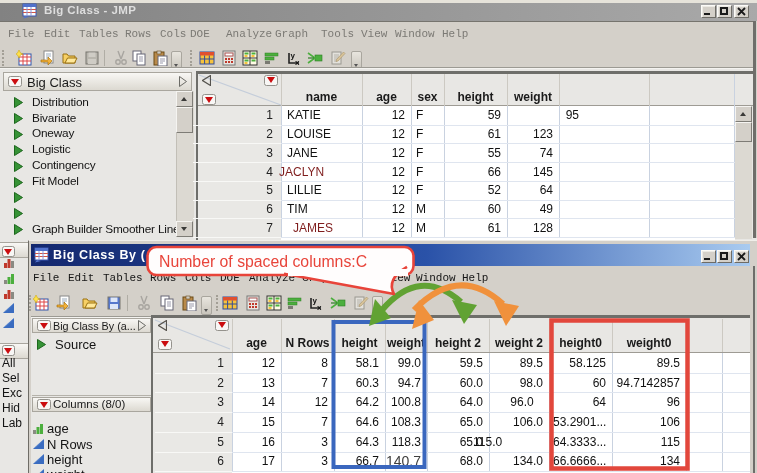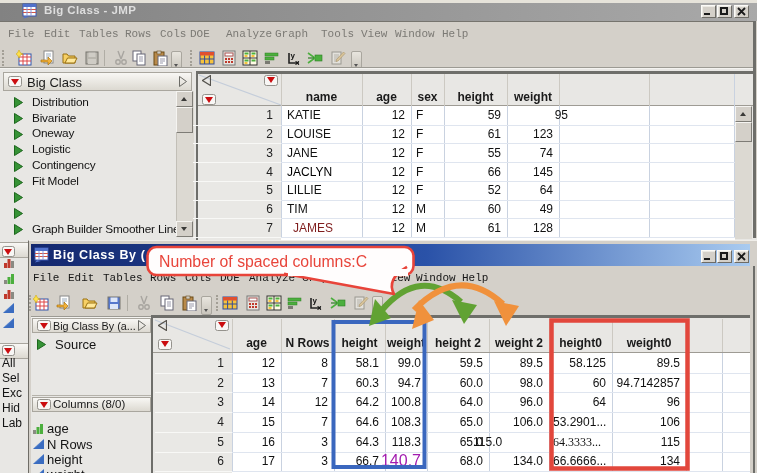--- a/index.html
+++ b/index.html
@@ -257,35 +257,35 @@
     </svg>
 <div style="position:absolute;left:264px;top:74.5px;width:14px;height:11px;background:#f8f7f5;border:1px solid #94928c;border-radius:2.5px;box-sizing:border-box;"></div>
 <div style="position:absolute;left:266.5px;top:77.0px;width:0;height:0;border-left:4.5px solid transparent;border-right:4.5px solid transparent;border-top:6px solid #cb0d10;"></div>
 <div style="position:absolute;left:202px;top:94px;width:14px;height:11px;background:#f8f7f5;border:1px solid #94928c;border-radius:2.5px;box-sizing:border-box;"></div>
 <div style="position:absolute;left:204.5px;top:96.5px;width:0;height:0;border-left:4.5px solid transparent;border-right:4.5px solid transparent;border-top:6px solid #cb0d10;"></div>
 <div style="position:absolute;left:233px;top:107.4px;width:40px;height:16px;line-height:16px;font-family:'Liberation Sans', sans-serif;font-size:12px;color:#222;font-weight:normal;text-align:right;white-space:nowrap;">1</div>
 <div style="position:absolute;left:287px;top:107.4px;height:16px;line-height:16px;font-family:'Liberation Sans', sans-serif;font-size:12px;color:#111;font-weight:normal;white-space:nowrap;">KATIE</div>
 <div style="position:absolute;left:365px;top:107.4px;width:40px;height:16px;line-height:16px;font-family:'Liberation Sans', sans-serif;font-size:12px;color:#111;font-weight:normal;text-align:right;white-space:nowrap;">12</div>
 <div style="position:absolute;left:416px;top:107.4px;height:16px;line-height:16px;font-family:'Liberation Sans', sans-serif;font-size:12px;color:#111;font-weight:normal;white-space:nowrap;">F</div>
 <div style="position:absolute;left:451px;top:107.4px;width:50px;height:16px;line-height:16px;font-family:'Liberation Sans', sans-serif;font-size:12px;color:#111;font-weight:normal;text-align:right;white-space:nowrap;">59</div>
-<div style="position:absolute;left:518px;top:107.4px;width:50px;height:16px;line-height:16px;font-family:'Liberation Sans', sans-serif;font-size:12px;color:#111;font-weight:normal;text-align:right;white-space:nowrap;">95</div>
+<div style="position:absolute;left:529px;top:107.4px;width:50px;height:16px;line-height:16px;font-family:'Liberation Sans', sans-serif;font-size:12px;color:#111;font-weight:normal;text-align:right;white-space:nowrap;">95</div>
 <div style="position:absolute;left:233px;top:126.1px;width:40px;height:16px;line-height:16px;font-family:'Liberation Sans', sans-serif;font-size:12px;color:#222;font-weight:normal;text-align:right;white-space:nowrap;">2</div>
 <div style="position:absolute;left:287px;top:126.1px;height:16px;line-height:16px;font-family:'Liberation Sans', sans-serif;font-size:12px;color:#111;font-weight:normal;white-space:nowrap;">LOUISE</div>
 <div style="position:absolute;left:365px;top:126.1px;width:40px;height:16px;line-height:16px;font-family:'Liberation Sans', sans-serif;font-size:12px;color:#111;font-weight:normal;text-align:right;white-space:nowrap;">12</div>
 <div style="position:absolute;left:416px;top:126.1px;height:16px;line-height:16px;font-family:'Liberation Sans', sans-serif;font-size:12px;color:#111;font-weight:normal;white-space:nowrap;">F</div>
 <div style="position:absolute;left:451px;top:126.1px;width:50px;height:16px;line-height:16px;font-family:'Liberation Sans', sans-serif;font-size:12px;color:#111;font-weight:normal;text-align:right;white-space:nowrap;">61</div>
 <div style="position:absolute;left:503px;top:126.1px;width:50px;height:16px;line-height:16px;font-family:'Liberation Sans', sans-serif;font-size:12px;color:#111;font-weight:normal;text-align:right;white-space:nowrap;">123</div>
 <div style="position:absolute;left:233px;top:144.8px;width:40px;height:16px;line-height:16px;font-family:'Liberation Sans', sans-serif;font-size:12px;color:#222;font-weight:normal;text-align:right;white-space:nowrap;">3</div>
 <div style="position:absolute;left:287px;top:144.8px;height:16px;line-height:16px;font-family:'Liberation Sans', sans-serif;font-size:12px;color:#111;font-weight:normal;white-space:nowrap;">JANE</div>
 <div style="position:absolute;left:365px;top:144.8px;width:40px;height:16px;line-height:16px;font-family:'Liberation Sans', sans-serif;font-size:12px;color:#111;font-weight:normal;text-align:right;white-space:nowrap;">12</div>
 <div style="position:absolute;left:416px;top:144.8px;height:16px;line-height:16px;font-family:'Liberation Sans', sans-serif;font-size:12px;color:#111;font-weight:normal;white-space:nowrap;">F</div>
 <div style="position:absolute;left:451px;top:144.8px;width:50px;height:16px;line-height:16px;font-family:'Liberation Sans', sans-serif;font-size:12px;color:#111;font-weight:normal;text-align:right;white-space:nowrap;">55</div>
 <div style="position:absolute;left:503px;top:144.8px;width:50px;height:16px;line-height:16px;font-family:'Liberation Sans', sans-serif;font-size:12px;color:#111;font-weight:normal;text-align:right;white-space:nowrap;">74</div>
 <div style="position:absolute;left:233px;top:163.5px;width:40px;height:16px;line-height:16px;font-family:'Liberation Sans', sans-serif;font-size:12px;color:#222;font-weight:normal;text-align:right;white-space:nowrap;">4</div>
-<div style="position:absolute;left:287px;top:163.5px;height:20px;line-height:16px;font-family:'Liberation Sans', sans-serif;font-size:12px;color:#000000;font-weight:normal;white-space:nowrap;">JACLYN</div>
+<div style="position:absolute;left:279px;top:163.5px;height:20px;line-height:16px;font-family:'Liberation Sans', sans-serif;font-size:12px;color:#7f1d1d;font-weight:normal;white-space:nowrap;">JACLYN</div>
 <div style="position:absolute;left:365px;top:163.5px;width:40px;height:16px;line-height:16px;font-family:'Liberation Sans', sans-serif;font-size:12px;color:#111;font-weight:normal;text-align:right;white-space:nowrap;">12</div>
 <div style="position:absolute;left:416px;top:163.5px;height:16px;line-height:16px;font-family:'Liberation Sans', sans-serif;font-size:12px;color:#111;font-weight:normal;white-space:nowrap;">F</div>
 <div style="position:absolute;left:451px;top:163.5px;width:50px;height:16px;line-height:16px;font-family:'Liberation Sans', sans-serif;font-size:12px;color:#111;font-weight:normal;text-align:right;white-space:nowrap;">66</div>
 <div style="position:absolute;left:503px;top:163.5px;width:50px;height:16px;line-height:16px;font-family:'Liberation Sans', sans-serif;font-size:12px;color:#111;font-weight:normal;text-align:right;white-space:nowrap;">145</div>
 <div style="position:absolute;left:233px;top:182.2px;width:40px;height:16px;line-height:16px;font-family:'Liberation Sans', sans-serif;font-size:12px;color:#222;font-weight:normal;text-align:right;white-space:nowrap;">5</div>
 <div style="position:absolute;left:287px;top:182.2px;height:16px;line-height:16px;font-family:'Liberation Sans', sans-serif;font-size:12px;color:#111;font-weight:normal;white-space:nowrap;">LILLIE</div>
 <div style="position:absolute;left:365px;top:182.2px;width:40px;height:16px;line-height:16px;font-family:'Liberation Sans', sans-serif;font-size:12px;color:#111;font-weight:normal;text-align:right;white-space:nowrap;">12</div>
 <div style="position:absolute;left:416px;top:182.2px;height:16px;line-height:16px;font-family:'Liberation Sans', sans-serif;font-size:12px;color:#111;font-weight:normal;white-space:nowrap;">F</div>
 <div style="position:absolute;left:451px;top:182.2px;width:50px;height:16px;line-height:16px;font-family:'Liberation Sans', sans-serif;font-size:12px;color:#111;font-weight:normal;text-align:right;white-space:nowrap;">52</div>
 <div style="position:absolute;left:503px;top:182.2px;width:50px;height:16px;line-height:16px;font-family:'Liberation Sans', sans-serif;font-size:12px;color:#111;font-weight:normal;text-align:right;white-space:nowrap;">64</div>
@@ -539,46 +539,46 @@
 <div style="position:absolute;left:413px;top:374.6px;width:70px;height:16px;line-height:16px;font-family:'Liberation Sans', sans-serif;font-size:12px;color:#111;font-weight:normal;text-align:right;white-space:nowrap;">60.0</div>
 <div style="position:absolute;left:473px;top:374.6px;width:70px;height:16px;line-height:16px;font-family:'Liberation Sans', sans-serif;font-size:12px;color:#111;font-weight:normal;text-align:right;white-space:nowrap;">98.0</div>
 <div style="position:absolute;left:536px;top:374.6px;width:70px;height:16px;line-height:16px;font-family:'Liberation Sans', sans-serif;font-size:12px;color:#111;font-weight:normal;text-align:right;white-space:nowrap;">60</div>
 <div style="position:absolute;left:610px;top:374.6px;width:70px;height:16px;line-height:16px;font-family:'Liberation Sans', sans-serif;font-size:12px;color:#111;font-weight:normal;text-align:right;white-space:nowrap;">94.7142857</div>
 <div style="position:absolute;left:184px;top:394.2px;width:40px;height:16px;line-height:16px;font-family:'Liberation Sans', sans-serif;font-size:12px;color:#222;font-weight:normal;text-align:right;white-space:nowrap;">3</div>
 <div style="position:absolute;left:205px;top:394.2px;width:70px;height:16px;line-height:16px;font-family:'Liberation Sans', sans-serif;font-size:12px;color:#111;font-weight:normal;text-align:right;white-space:nowrap;">14</div>
 <div style="position:absolute;left:258px;top:394.2px;width:70px;height:16px;line-height:16px;font-family:'Liberation Sans', sans-serif;font-size:12px;color:#111;font-weight:normal;text-align:right;white-space:nowrap;">12</div>
 <div style="position:absolute;left:309px;top:394.2px;width:70px;height:16px;line-height:16px;font-family:'Liberation Sans', sans-serif;font-size:12px;color:#111;font-weight:normal;text-align:right;white-space:nowrap;">64.2</div>
 <div style="position:absolute;left:351px;top:394.2px;width:70px;height:16px;line-height:16px;font-family:'Liberation Sans', sans-serif;font-size:12px;color:#111;font-weight:normal;text-align:right;white-space:nowrap;">100.8</div>
 <div style="position:absolute;left:413px;top:394.2px;width:70px;height:16px;line-height:16px;font-family:'Liberation Sans', sans-serif;font-size:12px;color:#111;font-weight:normal;text-align:right;white-space:nowrap;">64.0</div>
-<div style="position:absolute;left:473px;top:394.2px;width:70px;height:16px;line-height:16px;font-family:'Liberation Sans', sans-serif;font-size:12px;color:#111;font-weight:normal;text-align:right;white-space:nowrap;">96.0</div>
+<div style="position:absolute;left:473px;top:394.2px;width:70px;height:16px;line-height:16px;font-family:'Liberation Sans', sans-serif;font-size:12px;color:#111;font-weight:normal;text-align:center;white-space:nowrap;padding-left:14px;">96.0</div>
 <div style="position:absolute;left:536px;top:394.2px;width:70px;height:16px;line-height:16px;font-family:'Liberation Sans', sans-serif;font-size:12px;color:#111;font-weight:normal;text-align:right;white-space:nowrap;">64</div>
 <div style="position:absolute;left:610px;top:394.2px;width:70px;height:16px;line-height:16px;font-family:'Liberation Sans', sans-serif;font-size:12px;color:#111;font-weight:normal;text-align:right;white-space:nowrap;">96</div>
 <div style="position:absolute;left:184px;top:414.0px;width:40px;height:16px;line-height:16px;font-family:'Liberation Sans', sans-serif;font-size:12px;color:#222;font-weight:normal;text-align:right;white-space:nowrap;">4</div>
 <div style="position:absolute;left:205px;top:414.0px;width:70px;height:16px;line-height:16px;font-family:'Liberation Sans', sans-serif;font-size:12px;color:#111;font-weight:normal;text-align:right;white-space:nowrap;">15</div>
 <div style="position:absolute;left:258px;top:414.0px;width:70px;height:16px;line-height:16px;font-family:'Liberation Sans', sans-serif;font-size:12px;color:#111;font-weight:normal;text-align:right;white-space:nowrap;">7</div>
 <div style="position:absolute;left:309px;top:414.0px;width:70px;height:16px;line-height:16px;font-family:'Liberation Sans', sans-serif;font-size:12px;color:#111;font-weight:normal;text-align:right;white-space:nowrap;">64.6</div>
 <div style="position:absolute;left:351px;top:414.0px;width:70px;height:16px;line-height:16px;font-family:'Liberation Sans', sans-serif;font-size:12px;color:#111;font-weight:normal;text-align:right;white-space:nowrap;">108.3</div>
 <div style="position:absolute;left:413px;top:414.0px;width:70px;height:16px;line-height:16px;font-family:'Liberation Sans', sans-serif;font-size:12px;color:#111;font-weight:normal;text-align:right;white-space:nowrap;">65.0</div>
 <div style="position:absolute;left:473px;top:414.0px;width:70px;height:16px;line-height:16px;font-family:'Liberation Sans', sans-serif;font-size:12px;color:#111;font-weight:normal;text-align:right;white-space:nowrap;">106.0</div>
 <div style="position:absolute;left:553px;top:414.0px;height:16px;line-height:16px;font-family:'Liberation Sans', sans-serif;font-size:12px;color:#111;font-weight:normal;white-space:nowrap;">53.2901...</div>
 <div style="position:absolute;left:610px;top:414.0px;width:70px;height:16px;line-height:16px;font-family:'Liberation Sans', sans-serif;font-size:12px;color:#111;font-weight:normal;text-align:right;white-space:nowrap;">106</div>
 <div style="position:absolute;left:184px;top:433.7px;width:40px;height:16px;line-height:16px;font-family:'Liberation Sans', sans-serif;font-size:12px;color:#222;font-weight:normal;text-align:right;white-space:nowrap;">5</div>
 <div style="position:absolute;left:205px;top:433.7px;width:70px;height:16px;line-height:16px;font-family:'Liberation Sans', sans-serif;font-size:12px;color:#111;font-weight:normal;text-align:right;white-space:nowrap;">16</div>
 <div style="position:absolute;left:258px;top:433.7px;width:70px;height:16px;line-height:16px;font-family:'Liberation Sans', sans-serif;font-size:12px;color:#111;font-weight:normal;text-align:right;white-space:nowrap;">3</div>
 <div style="position:absolute;left:309px;top:433.7px;width:70px;height:16px;line-height:16px;font-family:'Liberation Sans', sans-serif;font-size:12px;color:#111;font-weight:normal;text-align:right;white-space:nowrap;">64.3</div>
 <div style="position:absolute;left:351px;top:433.7px;width:70px;height:16px;line-height:16px;font-family:'Liberation Sans', sans-serif;font-size:12px;color:#111;font-weight:normal;text-align:right;white-space:nowrap;">118.3</div>
 <div style="position:absolute;left:413px;top:433.7px;width:70px;height:16px;line-height:16px;font-family:'Liberation Sans', sans-serif;font-size:12px;color:#111;font-weight:normal;text-align:right;white-space:nowrap;">65.0</div>
 <div style="position:absolute;left:473px;top:433.7px;width:70px;height:16px;line-height:16px;font-family:'Liberation Sans', sans-serif;font-size:12px;color:#111;font-weight:normal;text-align:left;white-space:nowrap;">115.0</div>
-<div style="position:absolute;left:553px;top:433.7px;height:16px;line-height:16px;font-family:Liberation Serif, serif;font-size:12px;color:#111;font-weight:normal;white-space:nowrap;">64.3333...</div>
+<div style="position:absolute;left:553px;top:433.7px;height:16px;line-height:16px;font-family:Liberation Sans, sans-serif;font-size:12px;color:#111;font-weight:normal;white-space:nowrap;">64.3333...</div>
 <div style="position:absolute;left:610px;top:433.7px;width:70px;height:16px;line-height:16px;font-family:'Liberation Sans', sans-serif;font-size:12px;color:#111;font-weight:normal;text-align:right;white-space:nowrap;">115</div>
 <div style="position:absolute;left:184px;top:453.4px;width:40px;height:16px;line-height:16px;font-family:'Liberation Sans', sans-serif;font-size:12px;color:#222;font-weight:normal;text-align:right;white-space:nowrap;">6</div>
 <div style="position:absolute;left:205px;top:453.4px;width:70px;height:16px;line-height:16px;font-family:'Liberation Sans', sans-serif;font-size:12px;color:#111;font-weight:normal;text-align:right;white-space:nowrap;">17</div>
 <div style="position:absolute;left:258px;top:453.4px;width:70px;height:16px;line-height:16px;font-family:'Liberation Sans', sans-serif;font-size:12px;color:#111;font-weight:normal;text-align:right;white-space:nowrap;">3</div>
 <div style="position:absolute;left:309px;top:453.4px;width:70px;height:16px;line-height:16px;font-family:'Liberation Sans', sans-serif;font-size:12px;color:#111;font-weight:normal;text-align:right;white-space:nowrap;">66.7</div>
-<div style="position:absolute;left:351px;top:453.4px;width:70px;height:16px;line-height:16px;font-family:'Liberation Sans', sans-serif;font-size:16px;color:#a21caf;font-weight:normal;text-align:right;white-space:nowrap;">140.7</div>
+<div style="position:absolute;left:351px;top:453.4px;width:70px;height:16px;line-height:16px;font-family:'Liberation Sans', sans-serif;font-size:14px;color:#404040;font-weight:normal;text-align:right;white-space:nowrap;">140.7</div>
 <div style="position:absolute;left:413px;top:453.4px;width:70px;height:16px;line-height:16px;font-family:'Liberation Sans', sans-serif;font-size:12px;color:#111;font-weight:normal;text-align:right;white-space:nowrap;">68.0</div>
 <div style="position:absolute;left:473px;top:453.4px;width:70px;height:16px;line-height:16px;font-family:'Liberation Sans', sans-serif;font-size:12px;color:#111;font-weight:normal;text-align:right;white-space:nowrap;">134.0</div>
 <div style="position:absolute;left:553px;top:453.4px;height:16px;line-height:16px;font-family:'Liberation Sans', sans-serif;font-size:12px;color:#111;font-weight:normal;white-space:nowrap;">66.6666...</div>
 <div style="position:absolute;left:610px;top:453.4px;width:70px;height:16px;line-height:16px;font-family:'Liberation Sans', sans-serif;font-size:12px;color:#111;font-weight:normal;text-align:right;white-space:nowrap;">134</div>
 <div style="position:absolute;left:750px;top:266px;width:3px;height:207px;background:#d4d0c9;"></div>
 <div style="position:absolute;left:753px;top:266px;width:2px;height:207px;background:#6e6e6a;"></div>
 <svg style="position:absolute;left:0;top:0;z-index:50" width="757" height="473" viewBox="0 0 757 473">
 <rect x="333.5" y="322" width="91" height="145" fill="none" stroke="#3a67be" stroke-width="4"></rect>
 <rect x="551.5" y="320.5" width="136" height="148" fill="none" stroke="#e2473c" stroke-width="4.5"></rect>
 <path d="M382,310 Q420,266 461,302" fill="none" stroke="#61a233" stroke-width="6"></path>

